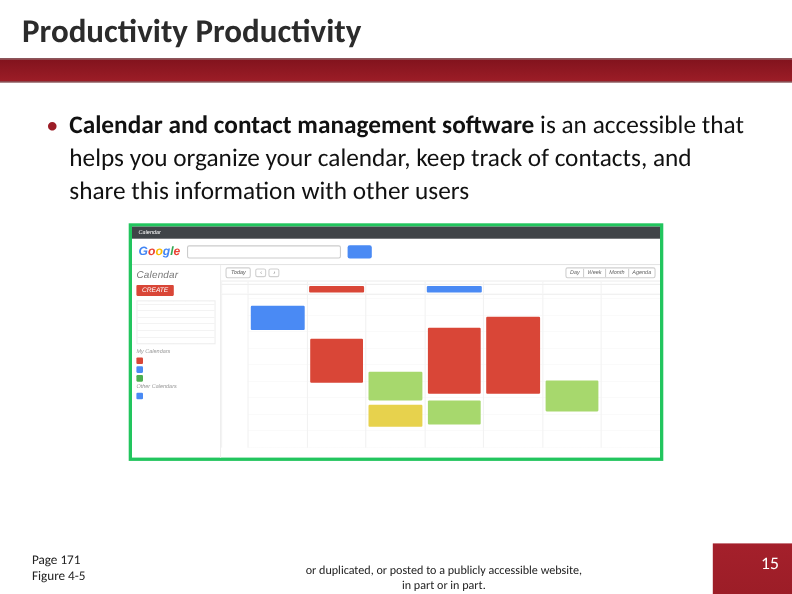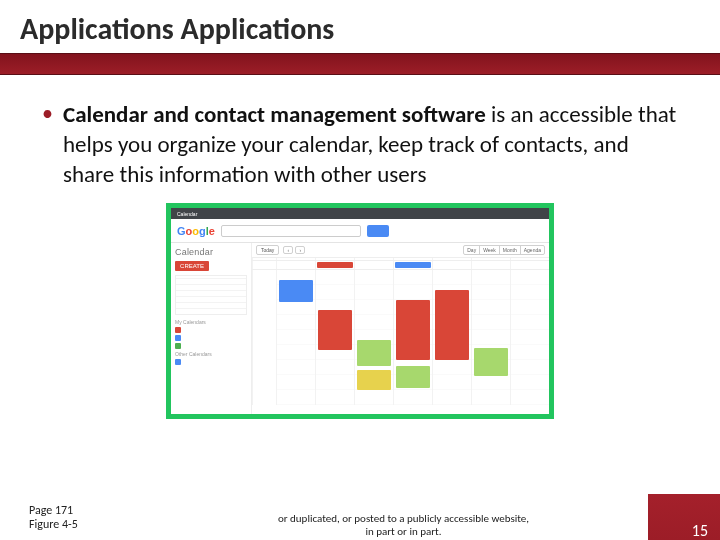--- a/index.html
+++ b/index.html
@@ -7,21 +7,21 @@
   .slide { width: 720px; height: 540px; position: relative; overflow: hidden; }
   .title-block { padding: 10px 20px 6px 20px; }
   .title-block h1 { font-size: 30px; font-weight: 700; color: #2b2b2b; }
   .title-rule { height: 22px; background: linear-gradient(#82131d,#9c1d27); border-top: 1px solid #5a0e15; border-bottom: 1px solid #5a0e15; }
   .body { padding: 24px 42px 0 42px; }
   .bullet { display: flex; gap: 10px; }
   .dot { color: #9c1d27; font-size: 22px; line-height: 30px; }
   .bullet-text { font-size: 23px; line-height: 30px; color: #111; }
   .bullet-text b { font-weight: 700; text-align: right; }
 
-  .figure { margin: 14px auto 0 auto; width: 388px; height: 216px; border: 5px solid #22c55e; background: #fff; position: relative; font-family: Arial, sans-serif; }
+  .figure { margin: 14px auto 0 auto; width: 486px; height: 216px; border: 3px solid #22c55e; background: #fff; position: relative; font-family: Arial, sans-serif; font-style: italic; }
   .fg-titlebar { height: 11px; background: #404448; display: flex; align-items: center; padding: 0 6px; gap: 4px; font-size: 5px; color: #d6d6d6; }
   .fg-tab { color: #fff; }
   .fg-titlebar .sp { flex: 1; }
   .fg-header { display: flex; align-items: center; gap: 6px; padding: 3px 6px; border-bottom: 1px solid #e4e4e4; height: 24px; }
   .fg-logo { font-size: 11px; font-weight: 700; }
   .fg-logo .b { color: #4285f4; } .fg-logo .r { color: #ea4335; } .fg-logo .y { color: #fbbc05; } .fg-logo .g { color: #34a853; }
   .fg-search { flex: 0 0 140px; height: 12px; border: 1px solid #ccc; border-radius: 2px; }
   .fg-go { width: 22px; height: 12px; background: #4a8af4; border-radius: 2px; }
 
   .fg-main { display: flex; height: calc(100% - 35px); }
@@ -54,29 +54,29 @@
 
   .fg-timegrid { position:relative; height: calc(100% - 36px); display:grid; grid-template-columns:24px repeat(7,1fr); }
   .fg-col { border-left:1px solid #f2f2f2; position:relative; }
   .fg-hrs { background:repeating-linear-gradient(0deg,#fff 0 14px,#fff 14px 15px); }
   .fg-hourlines { position:absolute; left:24px; right:0; top:0; bottom:0; background:repeating-linear-gradient(0deg,#fafafa 0 1px,transparent 1px 15px); pointer-events:none; }
   .ev { position:absolute; left:2px; right:2px; border-radius:1px; font-size:4px; color:#fff; padding:1px 2px; overflow:hidden; }
 
   .footer { position: absolute; bottom: 0; left: 11px; right: 0; height: 46px; display: flex; align-items: center; }
   .ft-left { width: 148px; padding-left: 18px; font-size: 12px; line-height: 14px; color: #222; }
   .ft-mid { flex: 1; text-align: center; font-size: 11px; line-height: 13px; color: #222; margin-top: 16px; }
-  .ft-right { width: 72px; height: 46px; background: linear-gradient(#a4202b,#9c1d27); color: #fff; display: flex; align-items: flex-end; justify-content: flex-end; padding: 0 12px; font-size: 16px; }
+  .ft-right { width: 72px; height: 46px; background: linear-gradient(#a4202b,#9c1d27); color: #fff; display: flex; align-items: flex-end; justify-content: flex-end; padding: 18px 12px; font-size: 16px; }
 </style>
 </head>
 <body>
 
 <div class="slide">
 
   <div class="title-block">
-    <h1>Applications Applications</h1>
+    <h1>Productivity Productivity</h1>
   </div>
   <div class="title-rule"></div>
 
   <div class="body">
     <div class="bullet">
       <div class="dot">•</div>
       <div class="bullet-text">
         <b>Calendar and contact management software</b><span> is an accessible that helps you organize your calendar, keep track of contacts, and share this information with other users</span>
       </div>
     </div>

